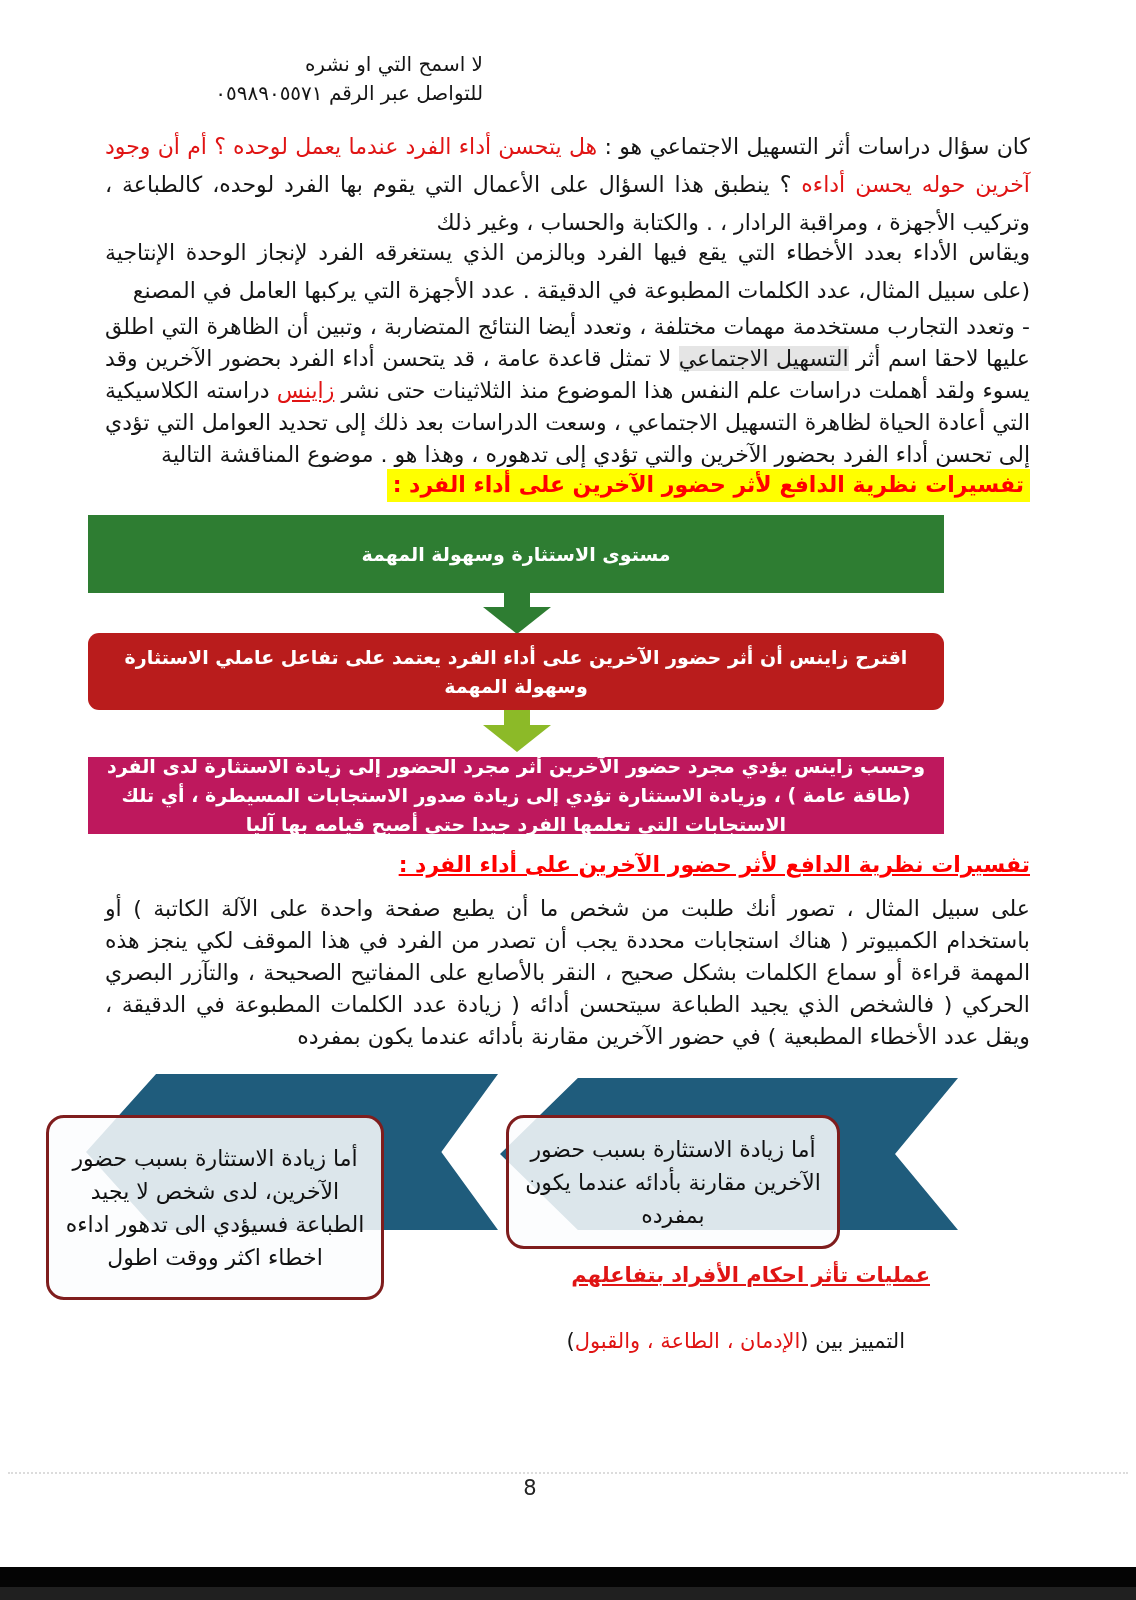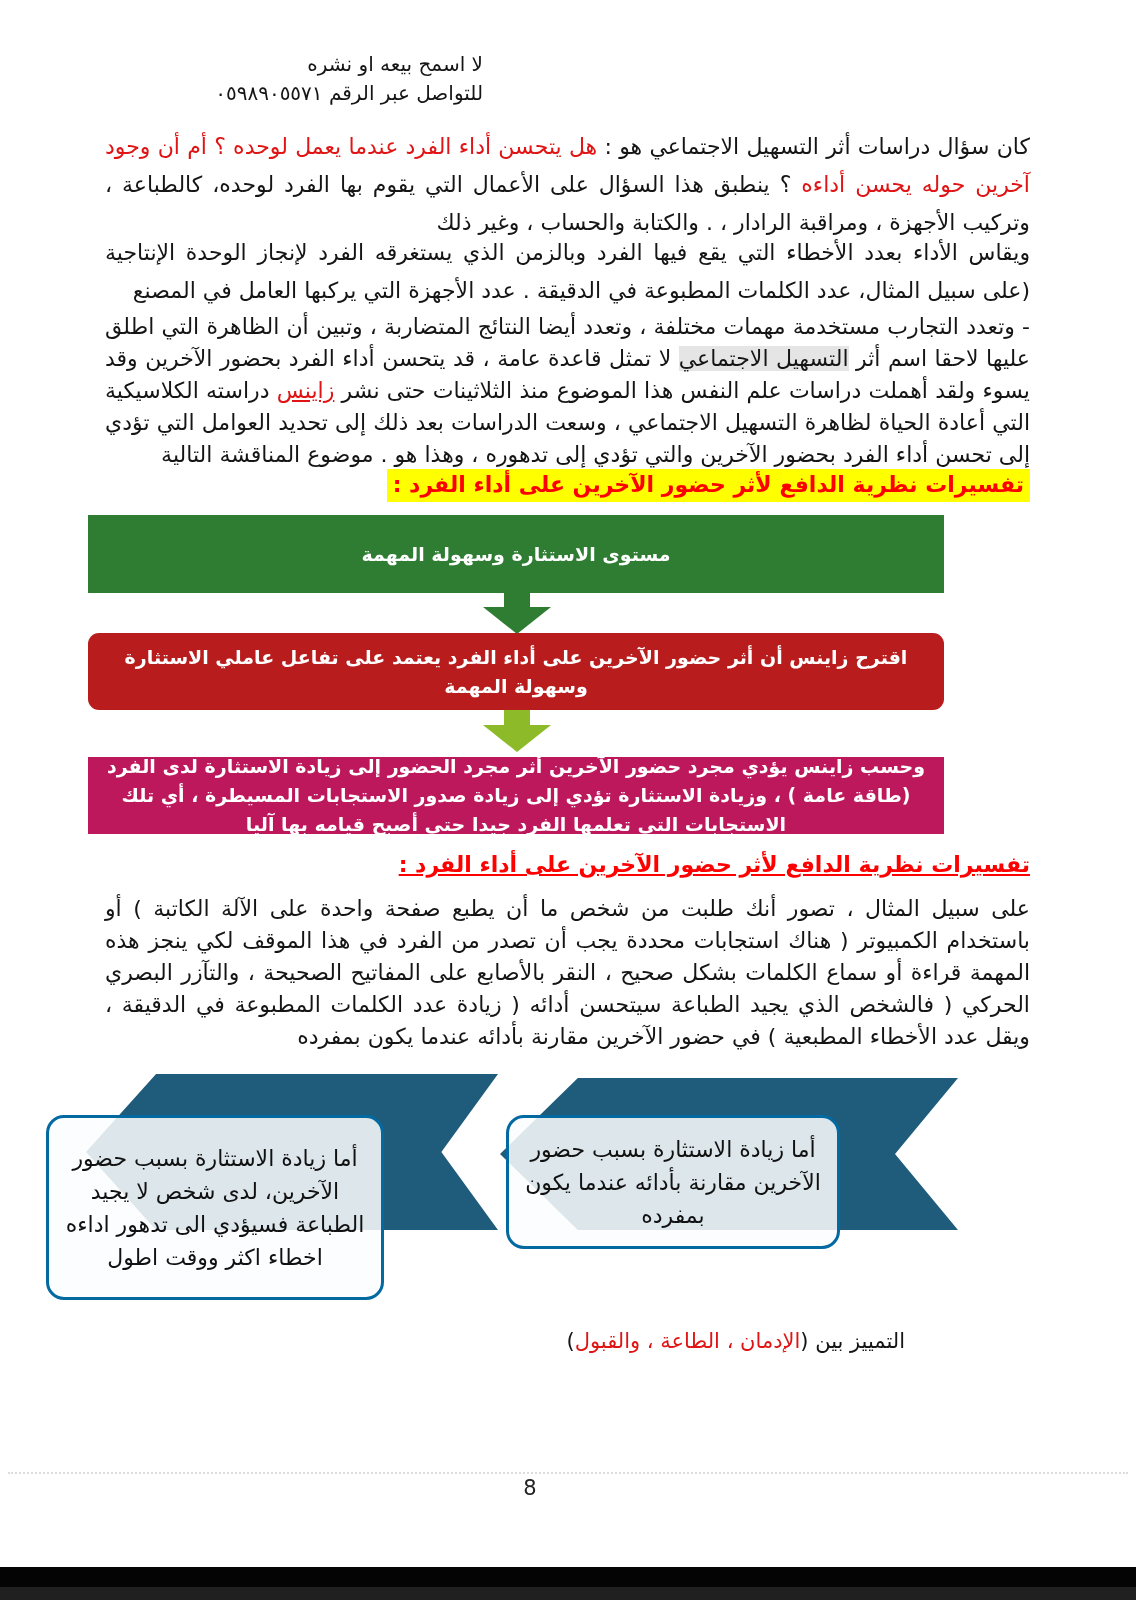--- a/index.html
+++ b/index.html
@@ -60,21 +60,21 @@
   .fc-arrow1 .shaft{background:#2e7d32;}
   .fc-arrow1 .head{border-top-color:#2e7d32;}
   .fc-arrow2{top:710px;}
   .fc-arrow2 .shaft{background:#8cba28;}
   .fc-arrow2 .head{border-top-color:#8cba28;}
   
   .ribbon{position:absolute; z-index:1;}
   .ribbon polygon{fill:#1f5c7c;}
   .callout-box{
     position:absolute; z-index:2; box-sizing:border-box;
-    border:3px solid #0369a1; border-radius:18px;
+    border:3px solid #7f1d1d; border-radius:18px;
     background:rgba(252,253,254,0.86);
     display:flex; align-items:center; justify-content:center;
     text-align:center; font-size:22px; line-height:33px; color:#111111;
     padding:8px 14px;
   }
   .ribbon-left{left:86px; top:1074px;}
   .box-left{left:46px; top:1115px; width:338px; height:185px;}
   .ribbon-right{left:500px; top:1078px;}
   .box-right{left:506px; top:1115px; width:334px; height:134px;}
   
@@ -90,21 +90,21 @@
     position:absolute; top:1567px; left:0; width:1136px; height:33px;
     background:linear-gradient(#040404 0 62%, #202020 62% 100%);
   }
 </style>
 </head>
 <body>
 
 <div class="page">
 
   <div class="header-note">
-    <div>لا اسمح بيعه او نشره</div>
+    <div>لا اسمح التي او نشره</div>
     <div>للتواصل عبر الرقم ٠٥٩٨٩٠٥٥٧١</div>
   </div>
 
   <p class="para lh-wide" style="top:128px"><span>كان سؤال دراسات أثر التسهيل الاجتماعي هو : </span><span class="red">هل يتحسن أداء الفرد عندما يعمل لوحده ؟ أم أن وجود آخرين حوله يحسن أداءه</span><span> ؟ ينطبق هذا السؤال على الأعمال التي يقوم بها الفرد لوحده، كالطباعة ، وتركيب الأجهزة ، ومراقبة الرادار ، . والكتابة والحساب ، وغير ذلك</span></p>
 
   <p class="para lh-wide" style="top:234px">ويقاس الأداء بعدد الأخطاء التي يقع فيها الفرد وبالزمن الذي يستغرقه الفرد لإنجاز الوحدة الإنتاجية (على سبيل المثال، عدد الكلمات المطبوعة في الدقيقة . عدد الأجهزة التي يركبها العامل في المصنع</p>
 
   <p class="para lh-tight" style="top:311px"><span>- وتعدد التجارب مستخدمة مهمات مختلفة ، وتعدد أيضا النتائج المتضاربة ، وتبين أن الظاهرة التي اطلق عليها لاحقا اسم أثر </span><span class="hl-gray">التسهيل الاجتماعي</span><span> لا تمثل قاعدة عامة ، قد يتحسن أداء الفرد بحضور الآخرين وقد يسوء ولقد أهملت دراسات علم النفس هذا الموضوع منذ الثلاثينات حتى نشر </span><span class="red-link">زاينس</span><span> دراسته الكلاسيكية التي أعادة الحياة لظاهرة التسهيل الاجتماعي ، وسعت الدراسات بعد ذلك إلى تحديد العوامل التي تؤدي إلى تحسن أداء الفرد بحضور الآخرين والتي تؤدي إلى تدهوره ، وهذا هو . موضوع المناقشة التالية</span></p>
 
   <div class="heading-yellow">تفسيرات نظرية الدافع لأثر حضور الآخرين على أداء الفرد :</div>
@@ -128,20 +128,21 @@
   <svg class="ribbon ribbon-left" width="412" height="156" viewBox="0 0 400 150" preserveAspectRatio="none">
     <polygon points="68,0 400,0 345,75 400,150 68,150 0,75"></polygon>
   </svg>
   <div class="callout-box box-left">أما زيادة الاستثارة بسبب حضور الآخرين، لدى شخص لا يجيد الطباعة فسيؤدي الى تدهور اداءه اخطاء اكثر ووقت اطول</div>
 
   <svg class="ribbon ribbon-right" width="458" height="152" viewBox="0 0 400 150" preserveAspectRatio="none">
     <polygon points="68,0 400,0 345,75 400,150 68,150 0,75"></polygon>
   </svg>
   <div class="callout-box box-right">أما زيادة الاستثارة بسبب حضور الآخرين مقارنة بأدائه عندما يكون بمفرده</div>
 
+  <div class="heading-red-small">عمليات تأثر احكام الأفراد بتفاعلهم</div>
 
   <p class="distinction"><span>التمييز بين (</span><span class="red">الإدمان ، الطاعة ، والقبول</span><span>)</span></p>
 
   <div class="dotted-sep"></div>
   <div class="page-number">8</div>
   <div class="bottom-bar"></div>
 
 </div>
 
 </body></html>

